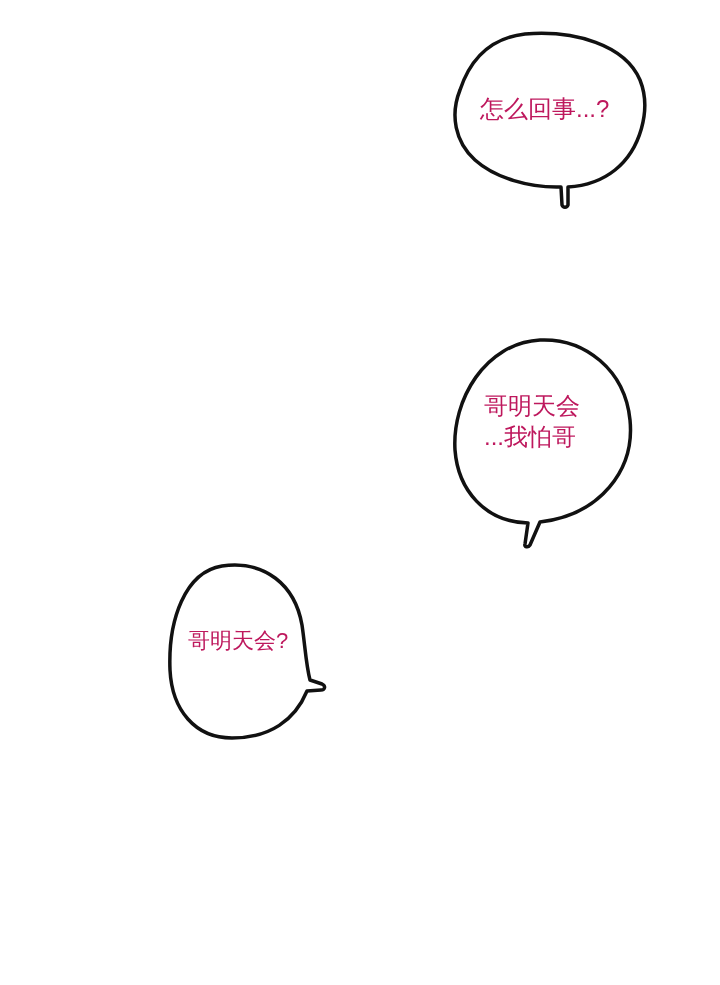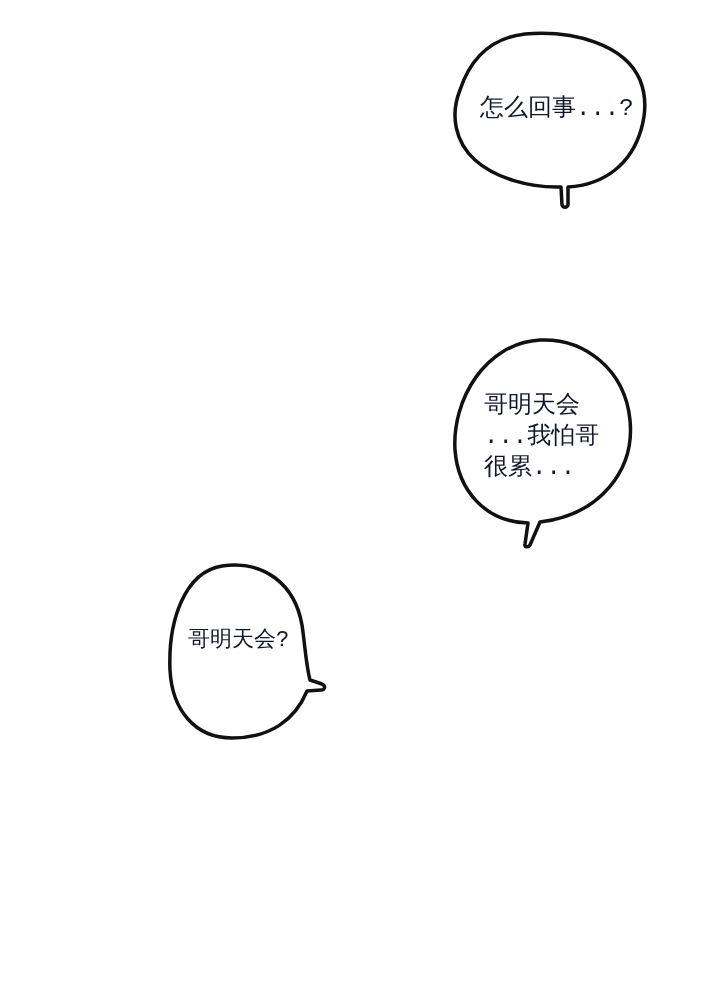--- a/index.html
+++ b/index.html
@@ -1,21 +1,21 @@
 <!DOCTYPE html>
 <html><head>
 <meta charset="utf-8">
 <style>
   html, body { margin: 0; padding: 0; background: #ffffff; }
   .page { position: relative; width: 720px; height: 985px; background: #ffffff; overflow: hidden; }
   svg.bubbles { position: absolute; left: 0; top: 0; }
   .txt {
     position: absolute;
-    font-family: Liberation Mono, monospace;
-    color: #0f172a;
+    font-family: Liberation Sans, sans-serif;
+    color: #be185d;
     font-size: 24px;
     line-height: 31px;
     white-space: nowrap;
   }
 </style>
 </head>
 <body>
 
 <div class="page">
   <svg class="bubbles" width="720" height="985" viewBox="0 0 720 985">
@@ -57,19 +57,18 @@
     </g>
   </svg>
 
   <div class="txt" style="left:480px; top:93px;">
     <div>怎么回事...?</div>
   </div>
 
   <div class="txt" style="left:484px; top:390px;">
     <div>哥明天会</div>
     <div>...我怕哥</div>
-    <div>很累...</div>
   </div>
 
   <div class="txt" style="left:188px; top:626px; font-size:22px; line-height:30px;">
     <div>哥明天会?</div>
   </div>
 </div>
 
 </body></html>

